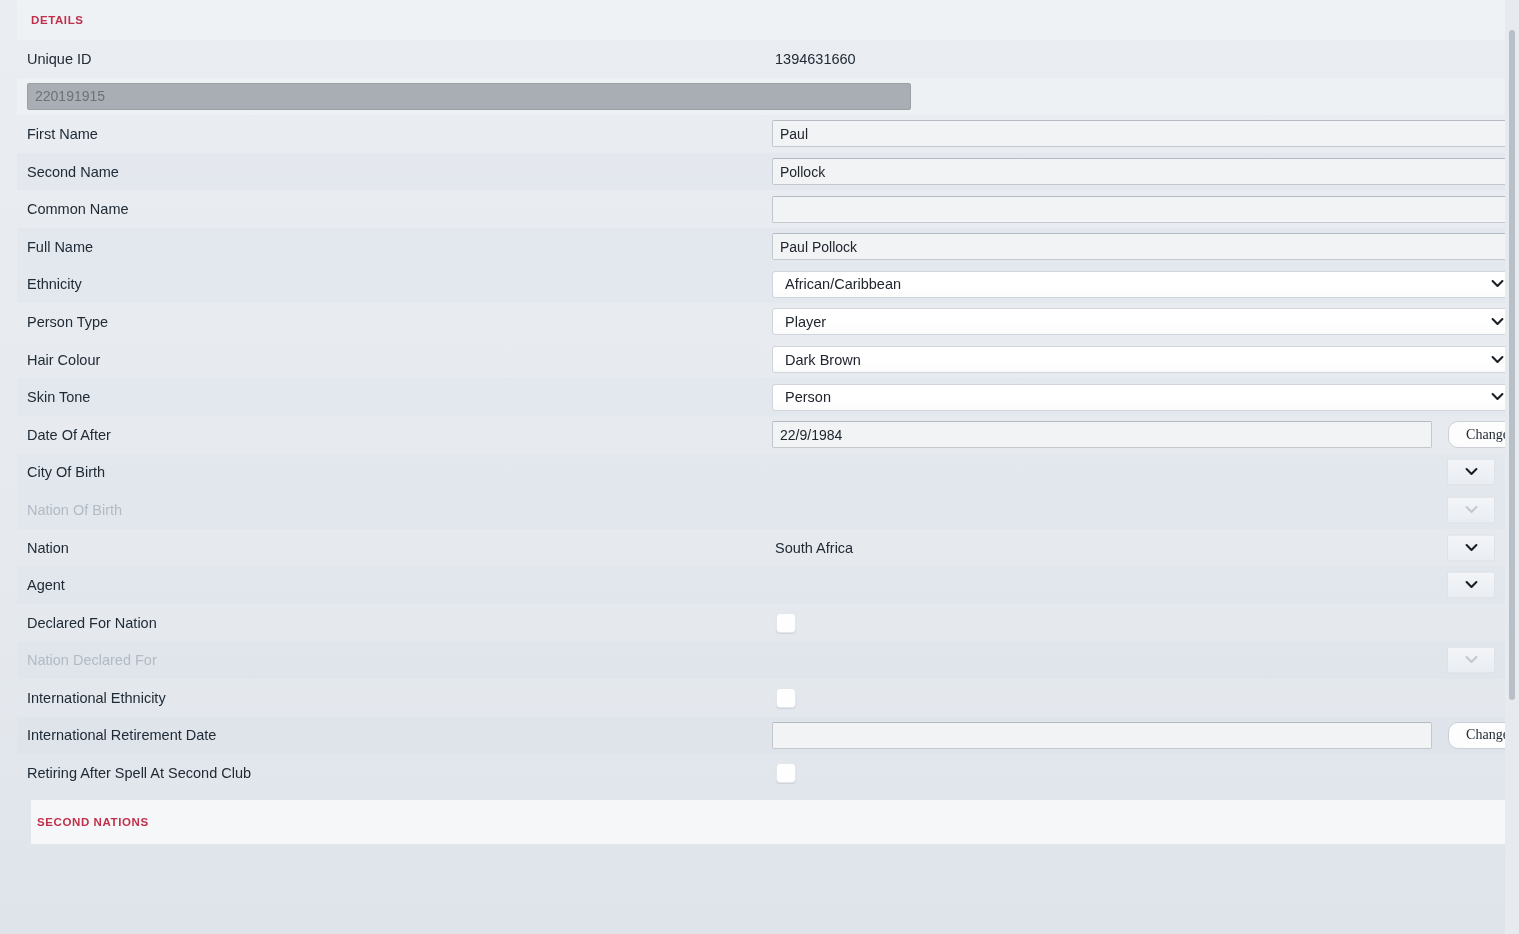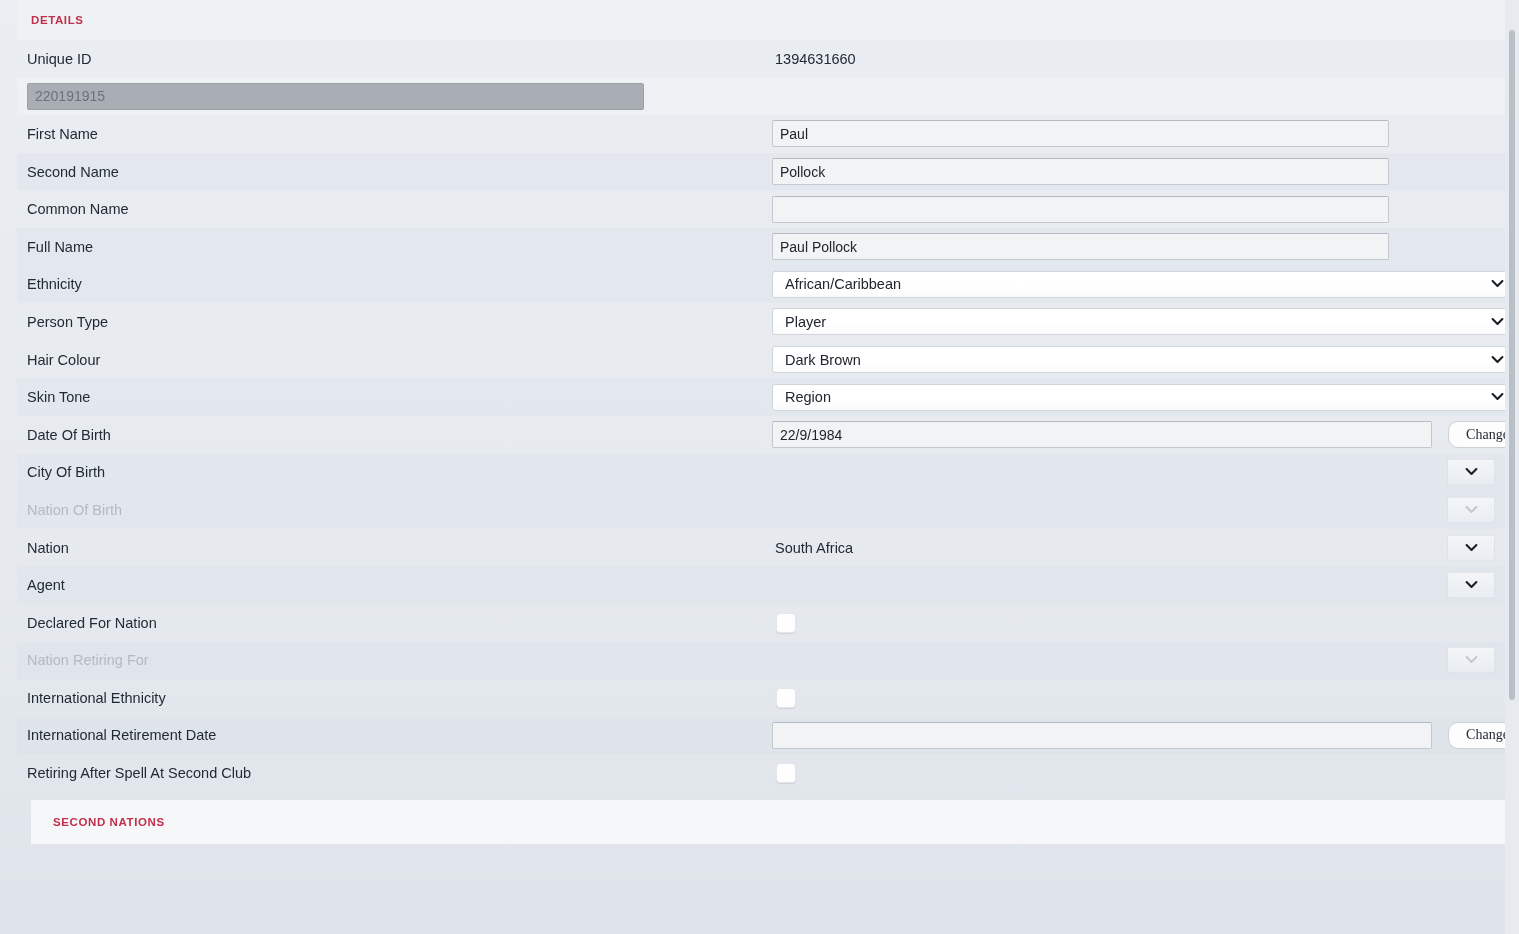--- a/index.html
+++ b/index.html
@@ -19,21 +19,21 @@
     background: linear-gradient(180deg, #eaedf1 0%, #e6eaef 60%, #dfe4ea 100%);
   }
 
   
   .section-header {
     position: relative;
     height: 44px;
     background: #f5f7f9;
     display: flex;
     align-items: center;
-    padding-left: 22px;
+    padding-left: 6px;
   }
   .section-header.first {
     background: #eff2f5;
     padding-left: 14px;
     height: 40px;
   }
   .section-title {
     color: #c0304a;
     font-size: 11.5px;
     font-weight: bold;
@@ -82,21 +82,21 @@
 
   
   .static-value {
     font-size: 14.5px;
     color: #212b36;
     padding-left: 3px;
   }
 
   
   .txt {
-    width: 617px;
+    width: 884px;
     height: 27px;
     background: #f2f3f5;
     border: 1px solid #c3c8cf;
     border-top-color: #b4bac2;
     border-radius: 2px;
     font-family: "Liberation Sans", sans-serif;
     font-size: 14px;
     color: #20262e;
     padding: 0 7px;
     outline: none;
@@ -291,32 +291,32 @@
                 </svg>
             </span>
           </div>
         </div>
       </div>
 
       <div class="row alt2">
         <div class="label">Skin Tone</div>
         <div class="field">
           <div class="ddl">
-            <span>Region</span>
+            <span>Person</span>
             <span class="chev">
               <svg class="chev-ico" width="13" height="9" viewBox="0 0 13 9">
                   <path d="M1.6 1.6 L6.5 6.4 L11.4 1.6" stroke="#1a1f26" stroke-width="2.1" fill="none" stroke-linecap="round" stroke-linejoin="round"></path>
                 </svg>
             </span>
           </div>
         </div>
       </div>
 
       <div class="row">
-        <div class="label">Date Of Birth</div>
+        <div class="label">Date Of After</div>
         <div class="field">
           <input class="txt with-button" value="22/9/1984" style="">
           <button class="btn-change">Change</button>
         </div>
       </div>
 
       <div class="row alt2">
         <div class="label">City Of Birth</div>
         <div class="field">
           <span class="static-value"></span>
@@ -373,21 +373,21 @@
       </div>
 
       <div class="row">
         <div class="label">Declared For Nation</div>
         <div class="field">
           <div class="cbx"></div>
         </div>
       </div>
 
       <div class="row alt2">
-        <div class="label disabled">Nation Retiring For</div>
+        <div class="label disabled">Nation Declared For</div>
         <div class="field">
           <div class="chev-btn disabled">
             <span>
               <svg class="chev-ico" width="13" height="9" viewBox="0 0 13 9">
                   <path d="M1.6 1.6 L6.5 6.4 L11.4 1.6" stroke="#c3c9d0" stroke-width="2.1" fill="none" stroke-linecap="round" stroke-linejoin="round"></path>
                 </svg>
             </span>
           </div>
         </div>
       </div>

